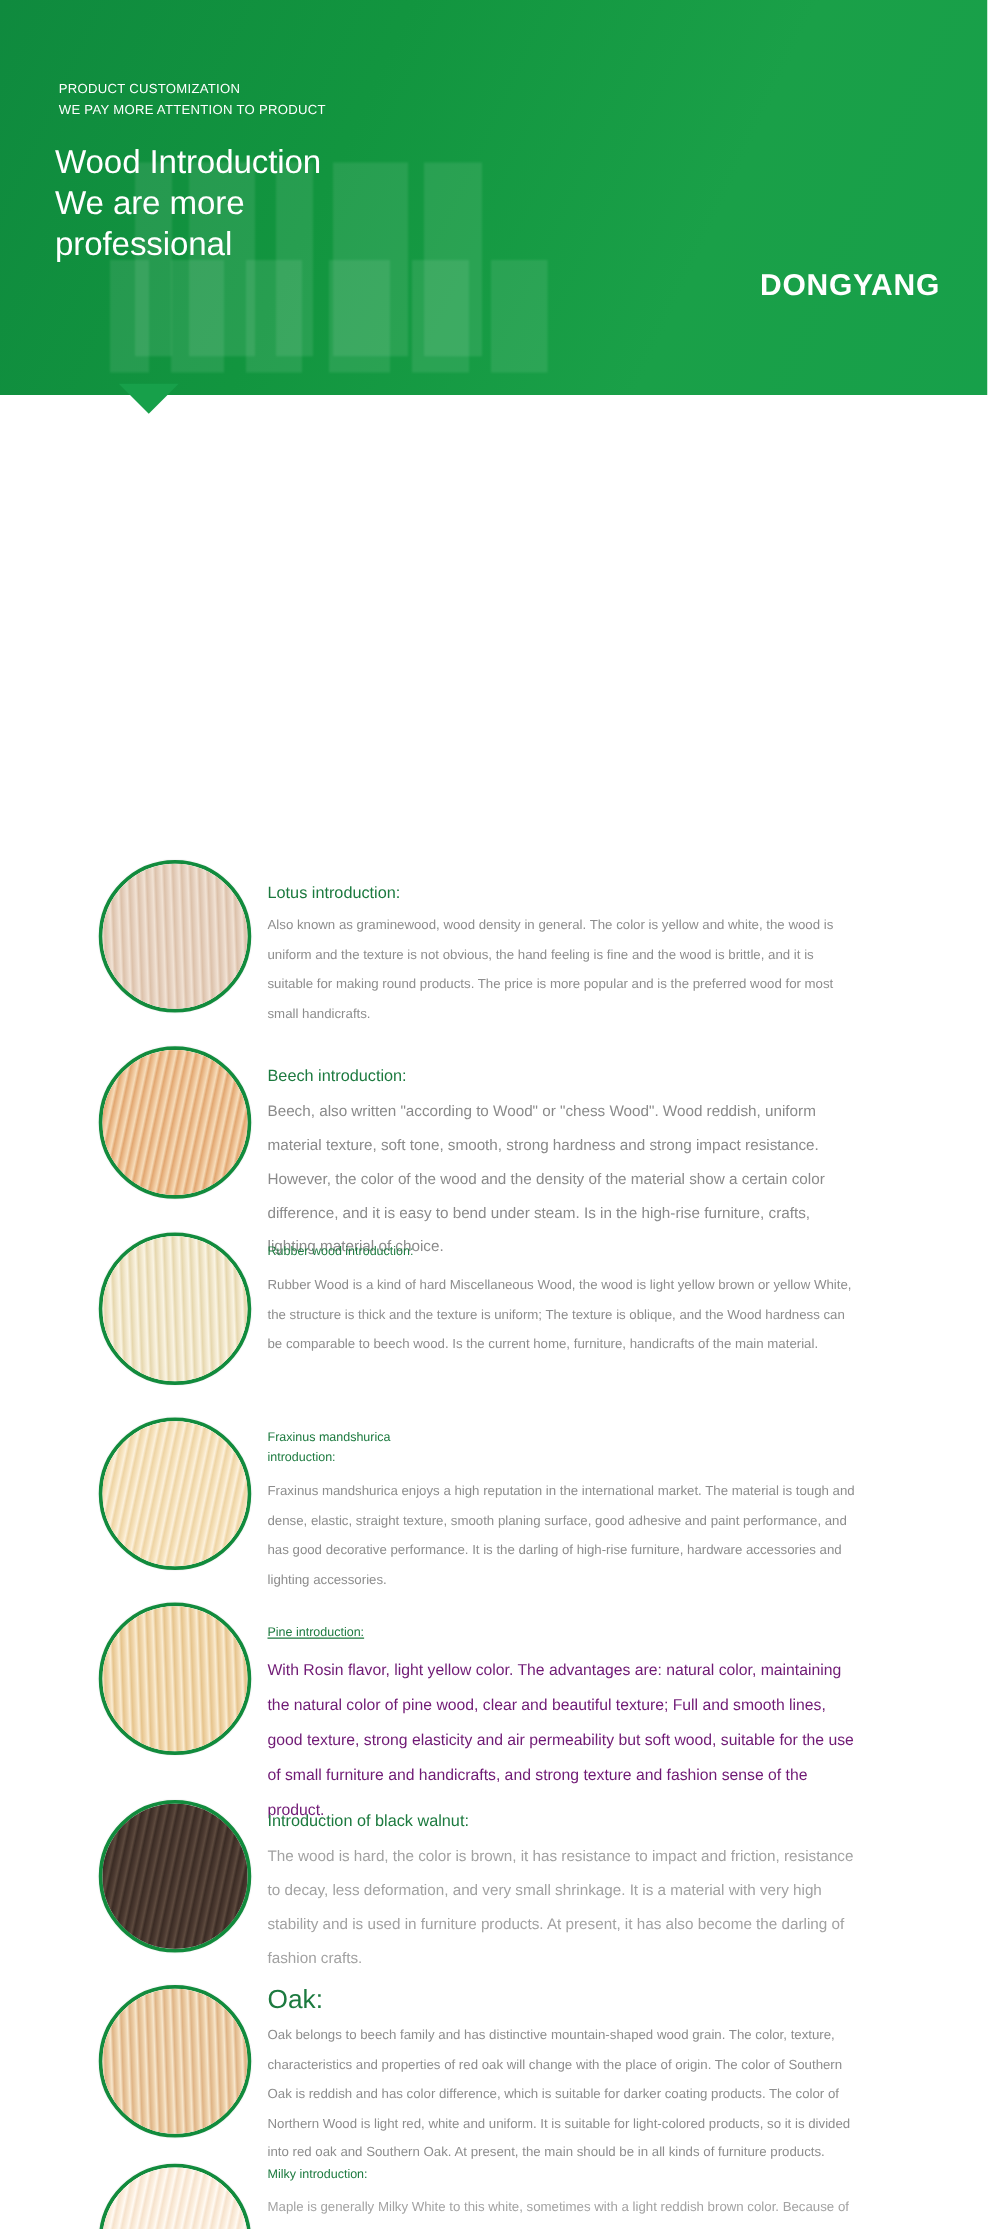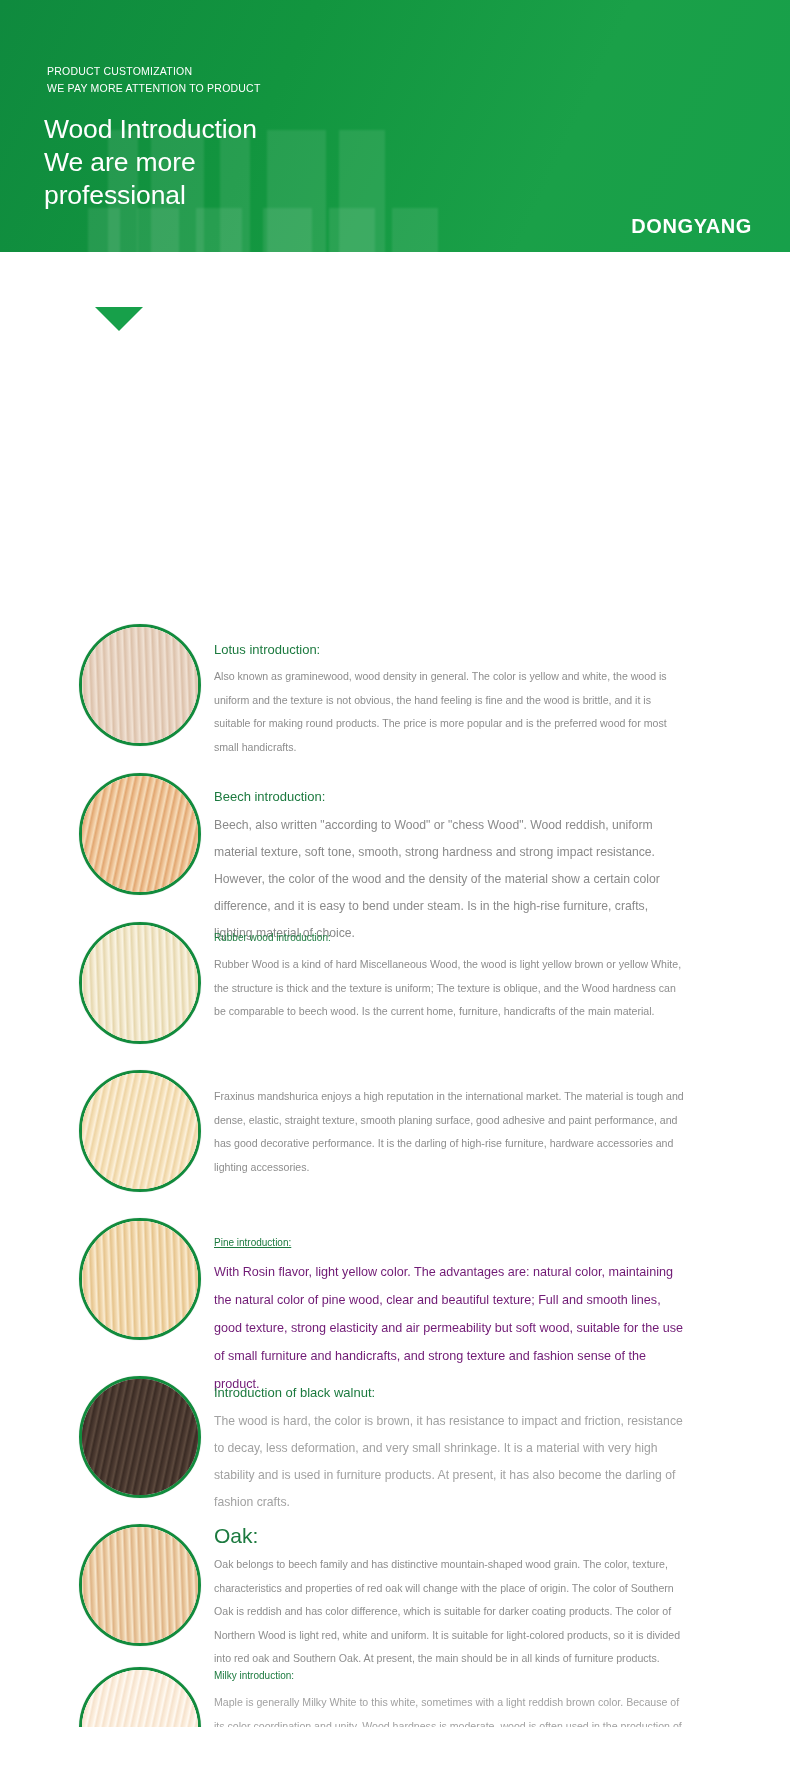--- a/index.html
+++ b/index.html
@@ -8,21 +8,21 @@
     width: 790px;
     background: #ffffff;
     font-family: "Liberation Sans", sans-serif;
     -webkit-font-smoothing: antialiased;
   }
 
   
   .hero {
     position: relative;
     width: 790px;
-    height: 252px;
+    height: 316px;
     overflow: hidden;
     background: linear-gradient(115deg, #0f8a3e 0%, #12953f 35%, #1aa048 70%, #17a04a 100%);
   }
   
   .hero-watermark {
     position: absolute;
     left: 95px;
     top: 130px;
     width: 330px;
     height: 155px;
@@ -60,21 +60,21 @@
     font-size: 26.5px;
     font-weight: 400;
     line-height: 33px;
     letter-spacing: -.1px;
   }
   .brand {
     position: absolute;
     right: 38px;
     top: 215px;
     color: #ffffff;
-    font-size: 20px;
+    font-size: 24px;
     font-weight: bold;
     letter-spacing: .6px;
   }
   .notch {
     position: absolute;
     left: 95px;
     top: 307px;
     width: 0; height: 0;
     border-left: 24px solid transparent;
     border-right: 24px solid transparent;
@@ -169,20 +169,21 @@
       <div class="txt" style="top: 678px;">
         <div class="sec-title t-md t-two" style="width: 138px;">Rubber wood introduction:</div>
         <p class="sec-body " style="margin-top: 6px;">Rubber Wood is a kind of hard Miscellaneous Wood, the wood is light yellow brown or yellow White, the structure is thick and the texture is uniform; The texture is oblique, and the Wood hardness can be comparable to beech wood. Is the current home, furniture, handicrafts of the main material.</p>
       </div>
     </div>
     <div class="row" style="top: 0px;">
       <div class="swatch" style="top: 818px;">
         <div class="grain" style="background: repeating-linear-gradient(102deg, rgb(247, 228, 192) 0px, rgb(252, 241, 220) 2px, rgb(238, 212, 164) 4px, rgb(247, 228, 192) 7px), linear-gradient(160deg, rgb(252, 241, 220), rgb(238, 212, 164));"></div>
       </div>
       <div class="txt" style="top: 827px;">
+        <div class="sec-title t-md t-two" style="width: 140px;">Fraxinus mandshurica introduction:</div>
         <p class="sec-body " style="margin-top: 6px;">Fraxinus mandshurica enjoys a high reputation in the international market. The material is tough and dense, elastic, straight texture, smooth planing surface, good adhesive and paint performance, and has good decorative performance. It is the darling of high-rise furniture, hardware accessories and lighting accessories.</p>
       </div>
     </div>
     <div class="row" style="top: 0px;">
       <div class="swatch" style="top: 966px;">
         <div class="grain" style="background: repeating-linear-gradient(88deg, rgb(242, 217, 176) 0px, rgb(250, 236, 210) 2px, rgb(230, 196, 141) 4px, rgb(242, 217, 176) 7px), linear-gradient(160deg, rgb(250, 236, 210), rgb(230, 196, 141));"></div>
       </div>
       <div class="txt" style="top: 982px;">
         <div class="sec-title t-md" style="width: 300px; text-decoration: underline;">Pine introduction:</div>
         <p class="sec-body pine" style="margin-top: 4px;">With Rosin flavor, light yellow color. The advantages are: natural color, maintaining the natural color of pine wood, clear and beautiful texture; Full and smooth lines, good texture, strong elasticity and air permeability but soft wood, suitable for the use of small furniture and handicrafts, and strong texture and fashion sense of the product.</p>

